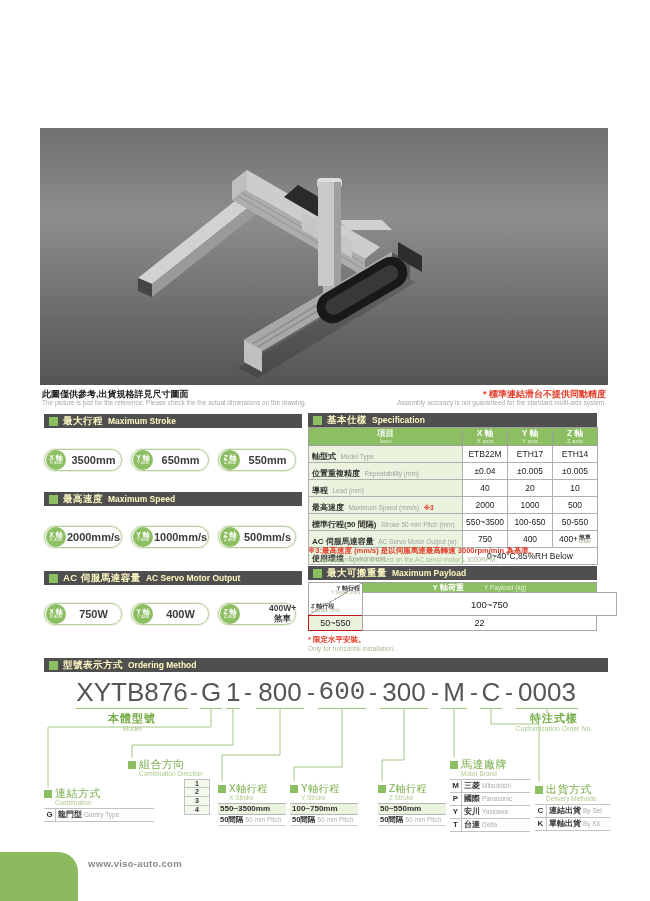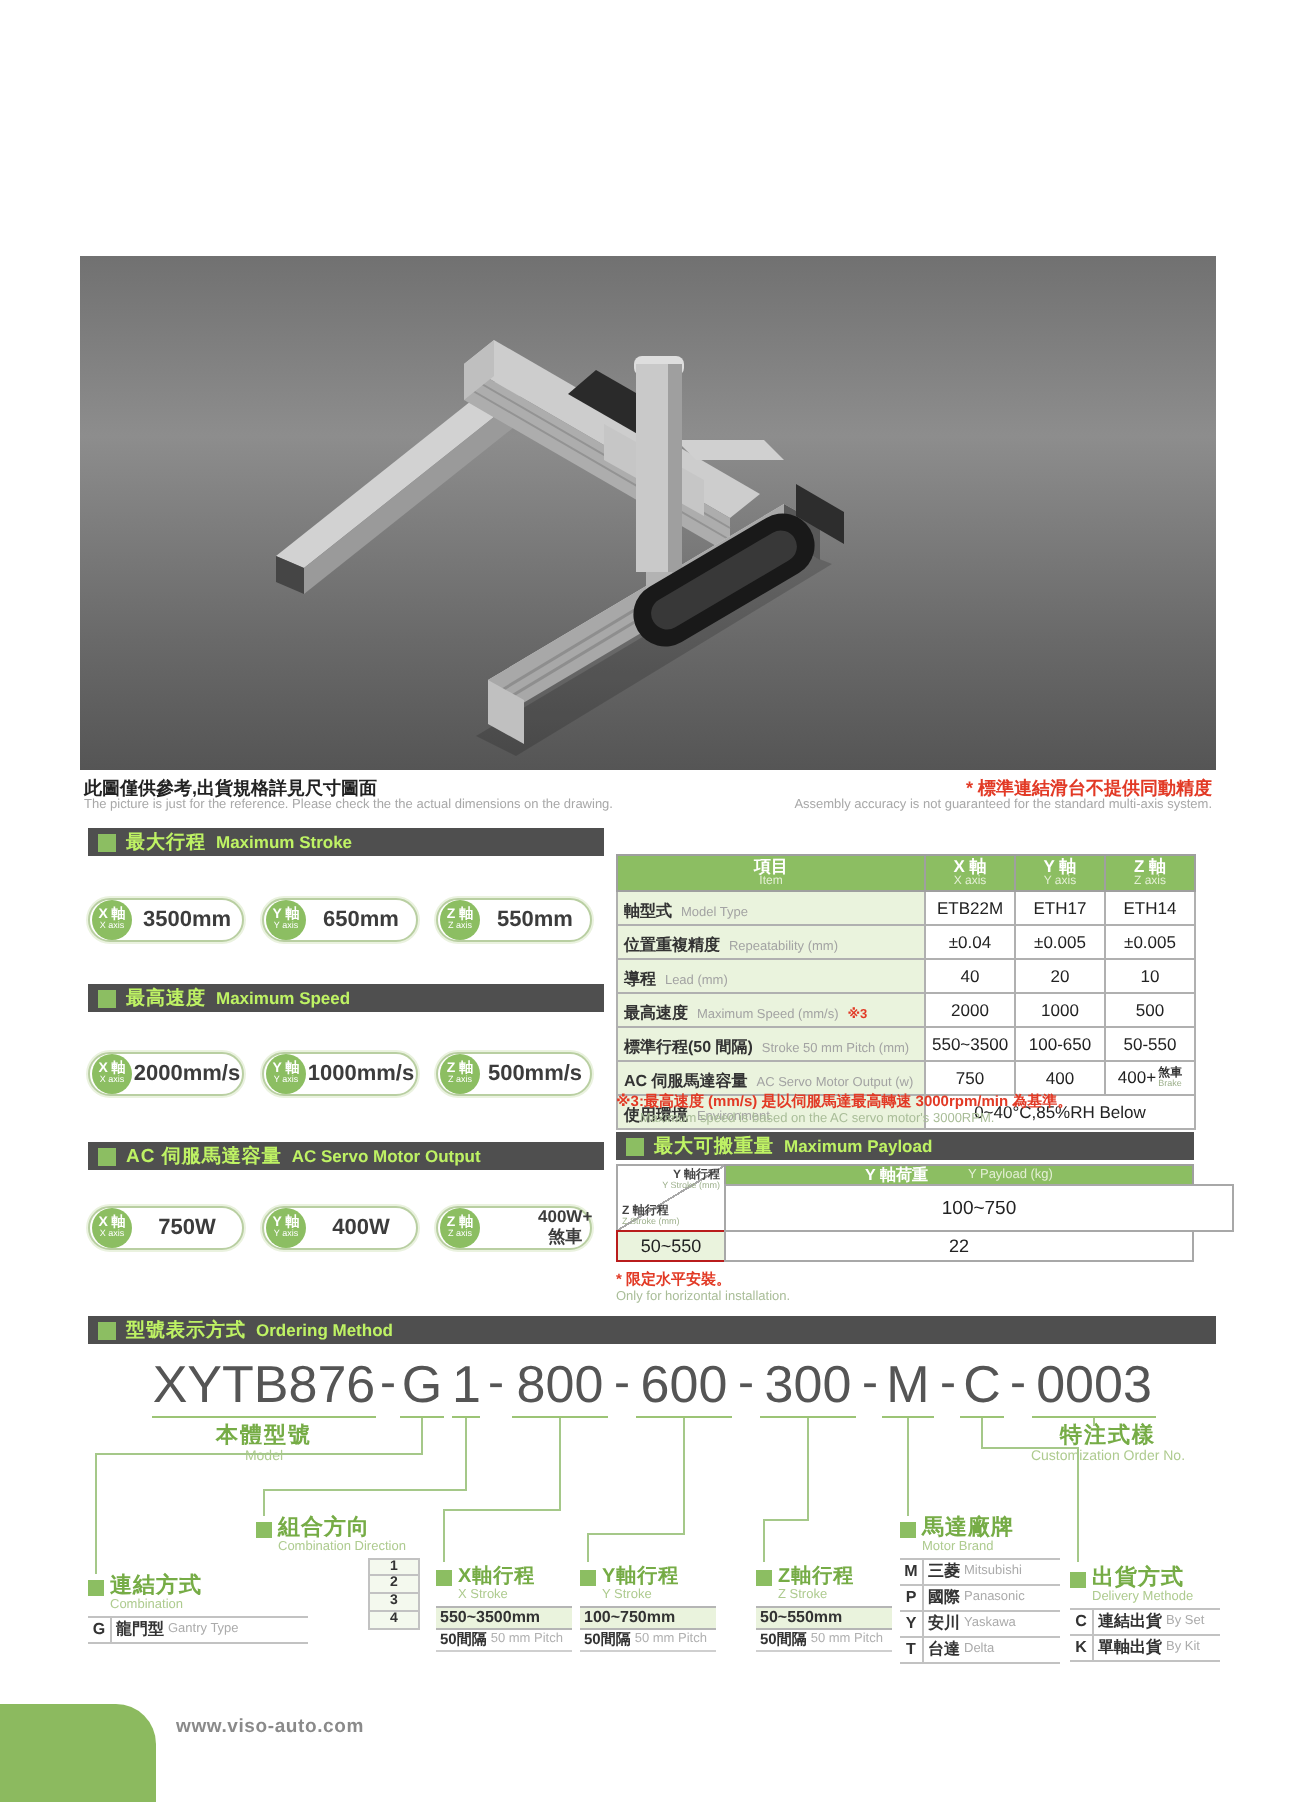--- a/index.html
+++ b/index.html
@@ -18,21 +18,21 @@
   
   .photo{position:absolute;left:40px;top:128px;width:568px;height:257px;}
 
   
   .note-zh{position:absolute;left:42px;top:388px;font-size:9px;font-weight:bold;color:#222;}
   .note-en{position:absolute;left:42px;top:399px;font-size:6.5px;color:#a8a8a8;}
   .note-r-zh{position:absolute;right:44px;top:388px;font-size:9px;font-weight:bold;color:#E23A26;}
   .note-r-en{position:absolute;right:44px;top:399px;font-size:6.5px;color:#a8a8a8;}
 
   
-  .bar{position:absolute;height:14px;background:#4F4F4F;color:#bef264;display:flex;align-items:center;padding-left:5px;box-sizing:border-box;}
+  .bar{position:absolute;height:14px;background:#4F4F4F;color:#fef9c3;display:flex;align-items:center;padding-left:5px;box-sizing:border-box;}
   .sq{width:9px;height:9px;background:#8CBE62;margin-right:5px;flex:none;}
   .bar-zh{font-size:9.5px;font-weight:bold;letter-spacing:0.5px;}
   .bar-en{font-size:8.5px;font-weight:bold;margin-left:5px;}
 
   
   .pill-row{position:absolute;left:44px;width:258px;display:flex;gap:9px;}
   .pill{width:78px;height:22px;border:1px solid #b9cfa2;border-radius:12px;background:#fff;display:flex;align-items:center;box-shadow:0 0 0 1px #eaf2df;box-sizing:border-box;}
   .badge{width:20px;height:20px;border-radius:50%;background:#8CBE62;color:#fff;display:flex;flex-direction:column;align-items:center;justify-content:center;margin-left:1px;flex:none;line-height:1;}
   .badge .a-zh{font-size:7px;font-weight:bold;}
   .badge .a-en{font-size:4.5px;}
@@ -76,21 +76,21 @@
 
   
   .seg{position:absolute;top:678px;height:28px;font-size:26px;line-height:28px;color:#555;text-align:center;border-bottom:1px solid #9CC475;padding-bottom:2px;}
   .sep{position:absolute;top:678px;width:12px;height:28px;font-size:24px;line-height:28px;color:#555;text-align:center;}
   .big-label{position:absolute;text-align:center;line-height:1.15;}
   .big-label .zh{display:block;font-size:11px;font-weight:bold;color:#76AC46;letter-spacing:1px;}
   .big-label .en{display:block;font-size:7px;color:#AECB8F;}
   .grp{position:absolute;}
   .grp-t{display:flex;align-items:center;gap:3px;line-height:1;}
   .gsq{width:8px;height:8px;background:#8CBE62;flex:none;}
-  .gzh{font-size:11px;font-weight:bold;color:#76AC46;letter-spacing:0.5px;white-space:nowrap;}
+  .gzh{font-size:11px;font-weight:normal;color:#76AC46;letter-spacing:0.5px;white-space:nowrap;}
   .gzh.sm{font-size:10px;}
   .grp-sub{font-size:6.5px;color:#AECB8F;margin:1px 0 1px 11px;line-height:1;white-space:nowrap;}
   .kv-row{display:flex;align-items:center;border-top:1px solid #c2c2c2;border-bottom:1px solid #c2c2c2;height:12px;}
   .kv-row + .kv-row{border-top:none;}
   .kv-code{width:11px;align-self:stretch;display:flex;align-items:center;justify-content:center;font-weight:bold;font-size:8px;color:#333;border-right:1px solid #c2c2c2;flex:none;}
   .kv-zh{font-size:8px;font-weight:bold;color:#333;margin:0 2px;white-space:nowrap;}
   .kv-en{font-size:6.5px;color:#ababab;white-space:nowrap;}
   .opt{width:26px;height:9px;margin-left:56px;border:1px solid #c2c2c2;border-top:none;background:#f4f9ee;display:flex;align-items:center;justify-content:center;font-size:7px;font-weight:bold;color:#333;box-sizing:border-box;}
   .opt.first{border-top:1px solid #c2c2c2;}
   .range-row{height:10px;background:#EAF3DD;border-top:1px solid #b5b5b5;border-bottom:1px solid #b5b5b5;display:flex;align-items:center;padding:0 2px;font-size:8px;font-weight:bold;color:#333;white-space:nowrap;}
@@ -244,20 +244,25 @@
     </div>
     <div class="pill">
       <span class="badge">
           <span class="a-zh">Z 軸</span>
           <span class="a-en">Z axis</span>
         </span>
       <span class="val sm">400W+ 煞車</span>
     </div>
   </div>
 
+  <div class="bar" style="left:308px;top:413px;width:289px;">
+    <span class="sq"></span>
+    <span class="bar-zh">基本仕樣</span>
+    <span class="bar-en">Specification</span>
+  </div>
   <table class="spec">
     <colgroup>
         <col style="width:154px">
         <col style="width:45px">
         <col style="width:45px">
         <col style="width:45px">
       </colgroup>
     <tbody>
         <tr>
       <th>
@@ -358,21 +363,21 @@
     <span class="bar-en">Ordering Method</span>
   </div>
 
   <span class="seg" style="left:76px;width:112px;">XYTB876</span>
   <span class="sep" style="left:188px;">-</span>
   <span class="seg" style="left:200px;width:22px;">G</span>
   <span class="seg" style="left:226px;width:14px;">1</span>
   <span class="sep" style="left:242px;">-</span>
   <span class="seg" style="left:256px;width:48px;">800</span>
   <span class="sep" style="left:305px;">-</span>
-  <span class="seg" style="left:318px;width:48px;">600</span>
+  <span class="seg" style="left:318px;width:48px;font-family:Liberation Mono, monospace;">600</span>
   <span class="sep" style="left:367px;">-</span>
   <span class="seg" style="left:380px;width:48px;">300</span>
   <span class="sep" style="left:429px;">-</span>
   <span class="seg" style="left:441px;width:26px;">M</span>
   <span class="sep" style="left:468px;">-</span>
   <span class="seg" style="left:480px;width:22px;">C</span>
   <span class="sep" style="left:503px;">-</span>
   <span class="seg" style="left:516px;width:62px;">0003</span>
 
   <div class="big-label" style="left:76px;top:712px;width:112px;">

